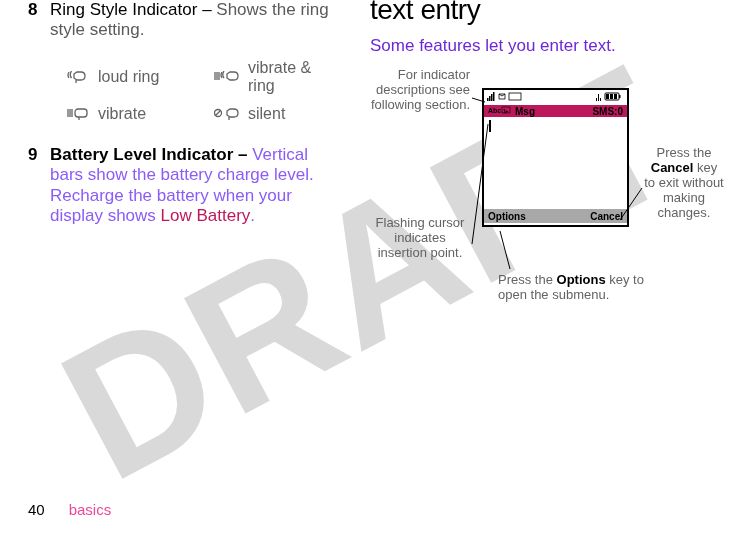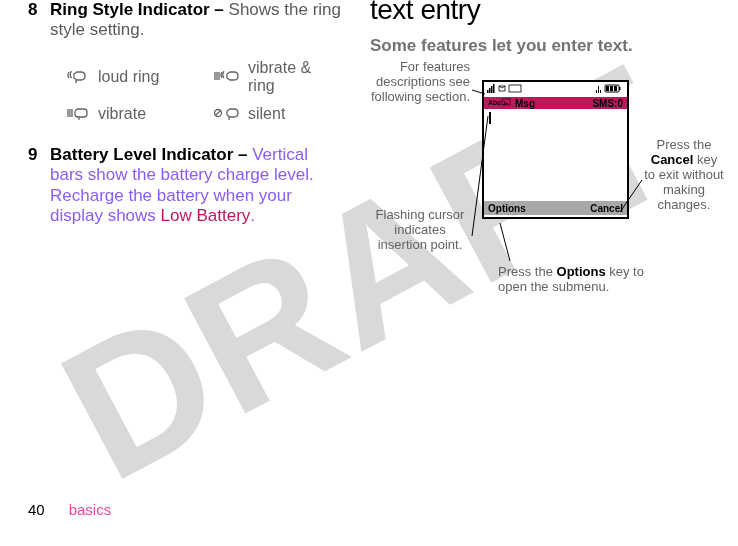--- a/index.html
+++ b/index.html
@@ -55,21 +55,21 @@
       font-size: 17px;
       line-height: 1.15;
       margin-top: 0;
     }
     .item8 .num {
       font-weight: bold;
       width: 22px;
       flex-shrink: 0;
     }
     .item8 .body .title {
-      font-weight: bold;
+      font-weight: normal;
       font-family: Arial, sans-serif;
     }
     .item8 .body .desc {
       font-weight: normal;
       color: #5a5a5a;
     }
     .ring-table {
       margin: 14px 0 16px 34px;
       font-size: 16px;
       color: #636363;
@@ -119,23 +119,22 @@
     
     .sect-title {
       font-size: 28px;
       font-weight: normal;
       letter-spacing: -0.5px;
       margin-top: -6px;
       margin-bottom: 10px;
     }
     .sect-sub {
       font-size: 17px;
-      color: #737373;
-      margin-bottom: 4px;
-      font-weight: bold;
+      color: #6d28d9;
+      margin-bottom: 12px;
     }
 
     .diagram {
       position: relative;
       width: 340px;
       height: 290px;
     }
     .phone-screen {
       position: absolute;
       left: 112px;
@@ -373,21 +372,21 @@
           </div>
           <div class="phone-body">
             <div class="cursor"></div>
           </div>
           <div class="phone-softkeys">
             <span>Options</span>
             <span>Cancel</span>
           </div>
         </div>
 
-        <div class="callout tl">For features descriptions see following section.</div>
+        <div class="callout tl">For indicator descriptions see following section.</div>
         <div class="callout bl">Flashing cursor indicates insertion point.</div>
         <div class="callout bc">
           <span>Press the </span><span class="bold-word">Options</span><span> key to open the submenu.</span>
         </div>
         <div class="callout r">
           <span>Press the </span><span class="bold-word">Cancel</span><span> key to exit without making changes.</span>
         </div>
 
         <svg class="leader" style="left:0;top:0;" width="340" height="290">
           <line x1="102" y1="30" x2="115" y2="34"></line>

